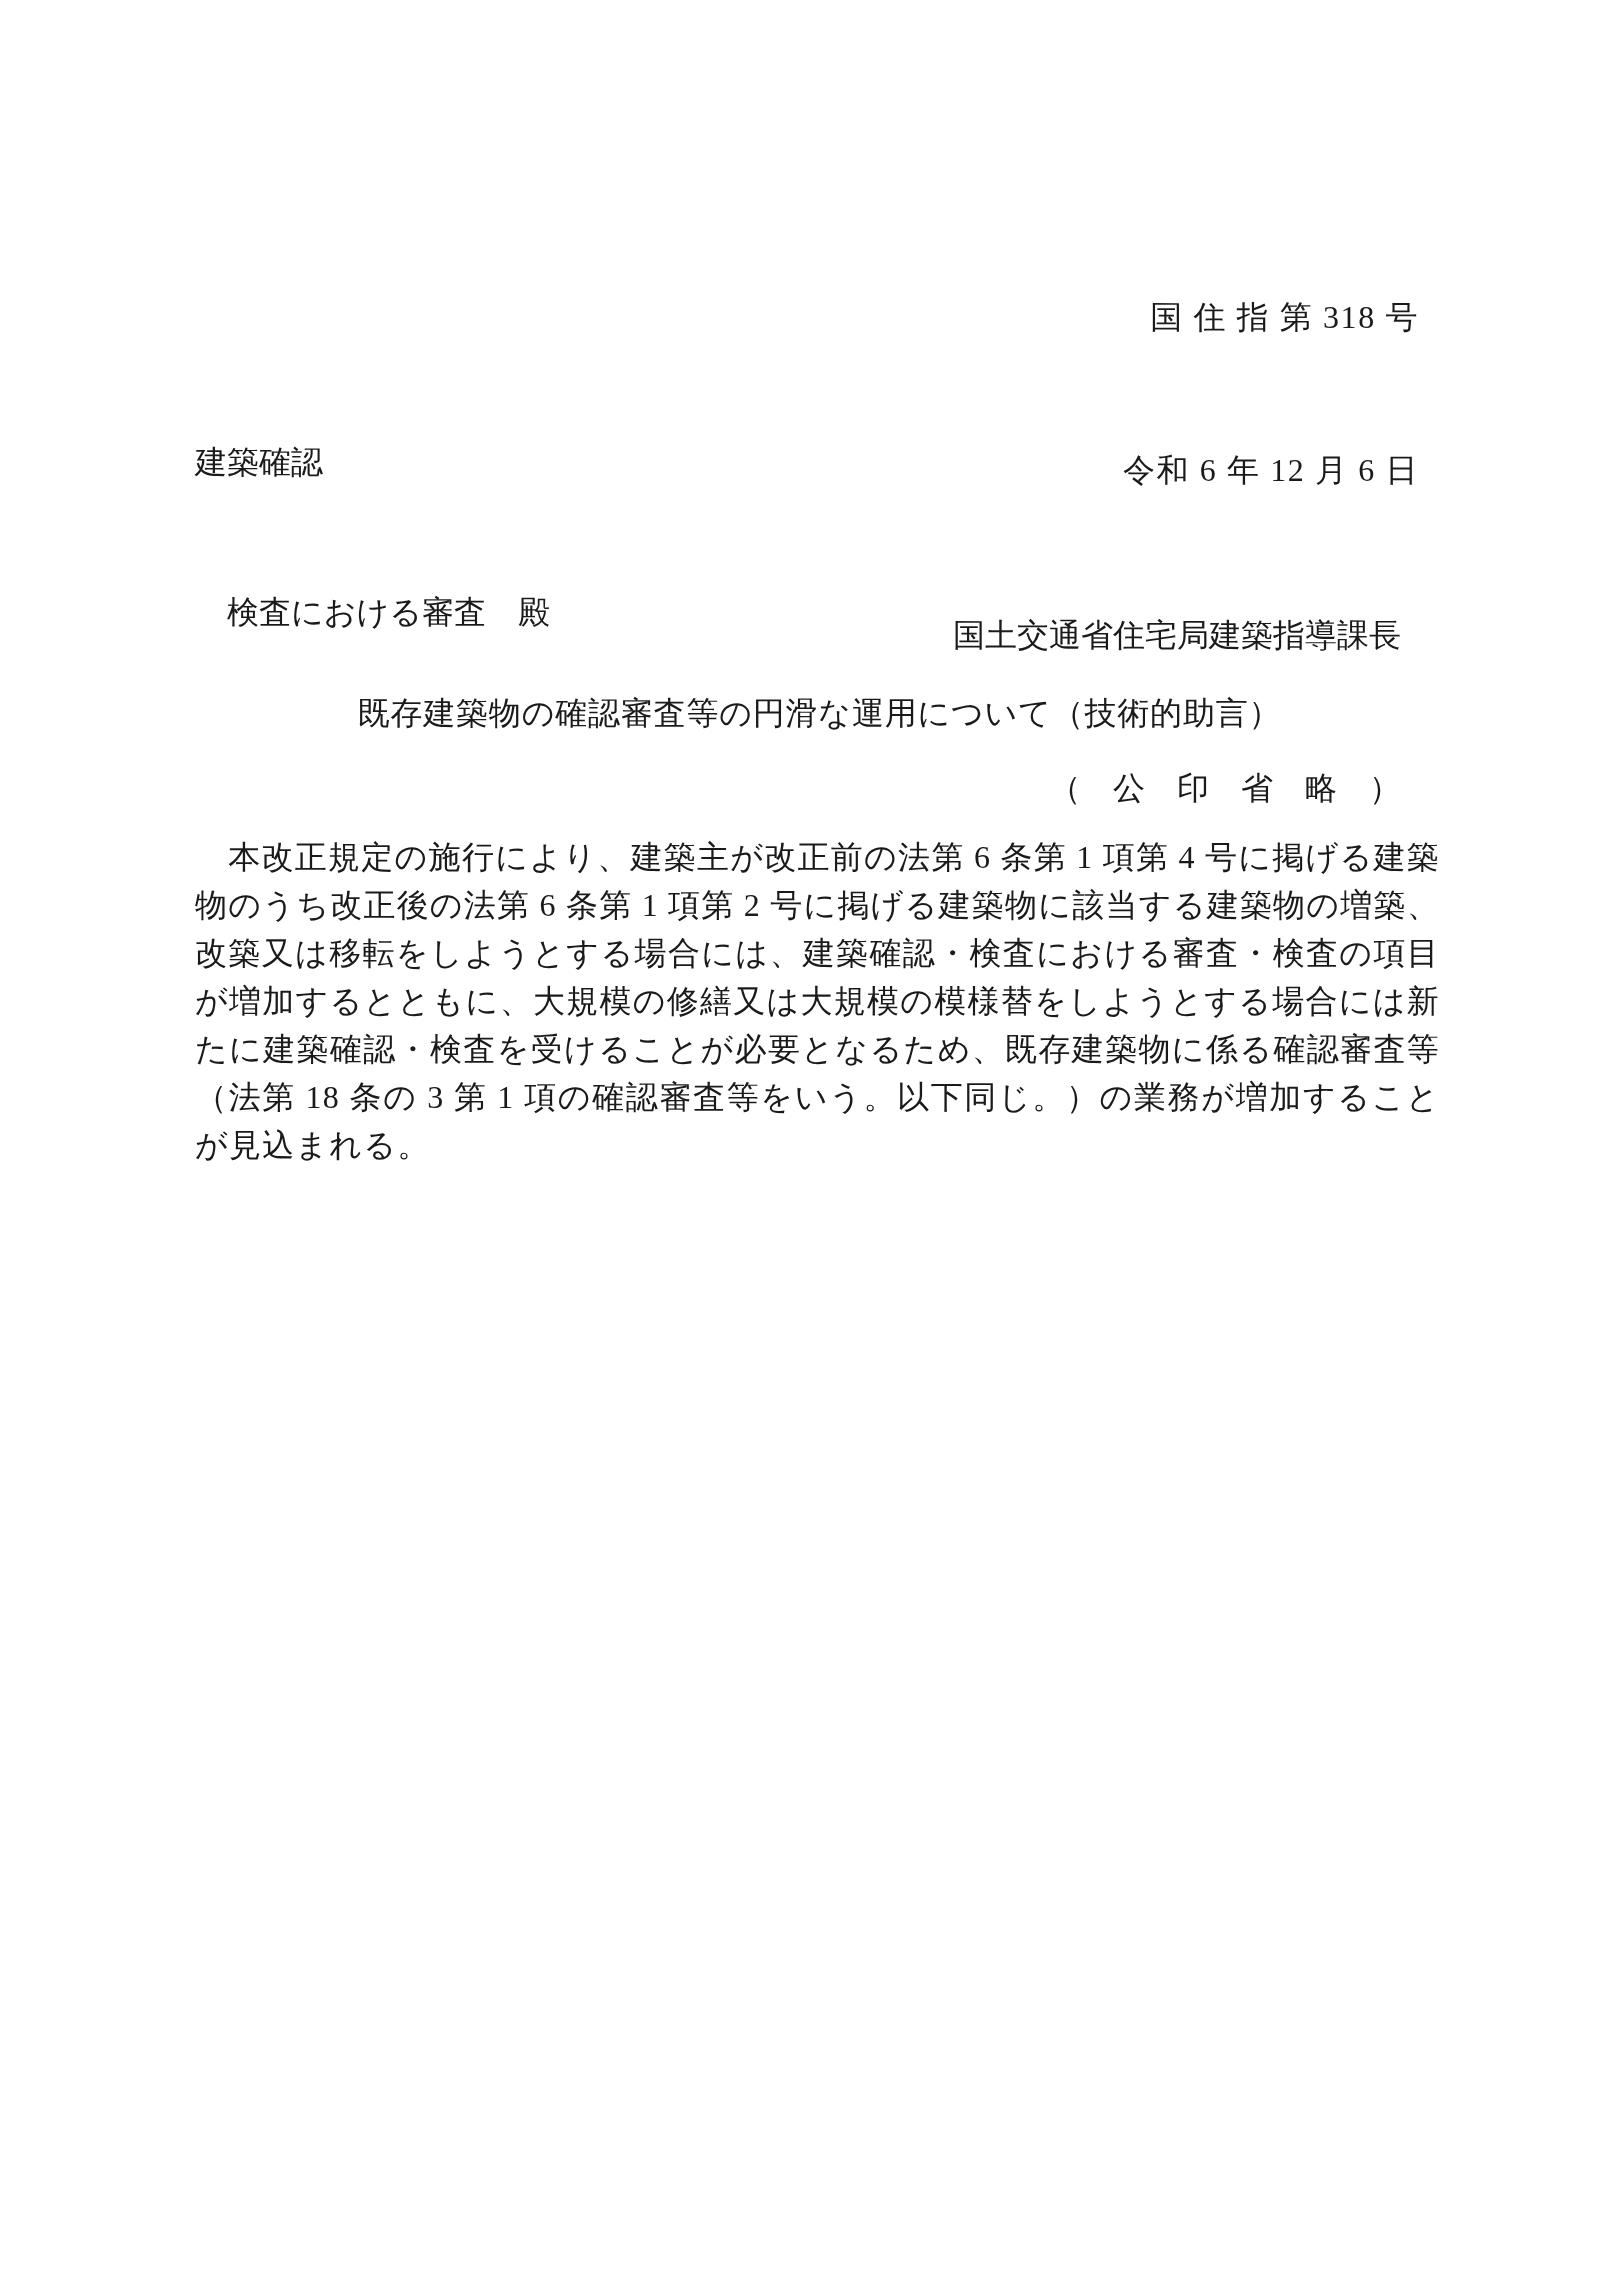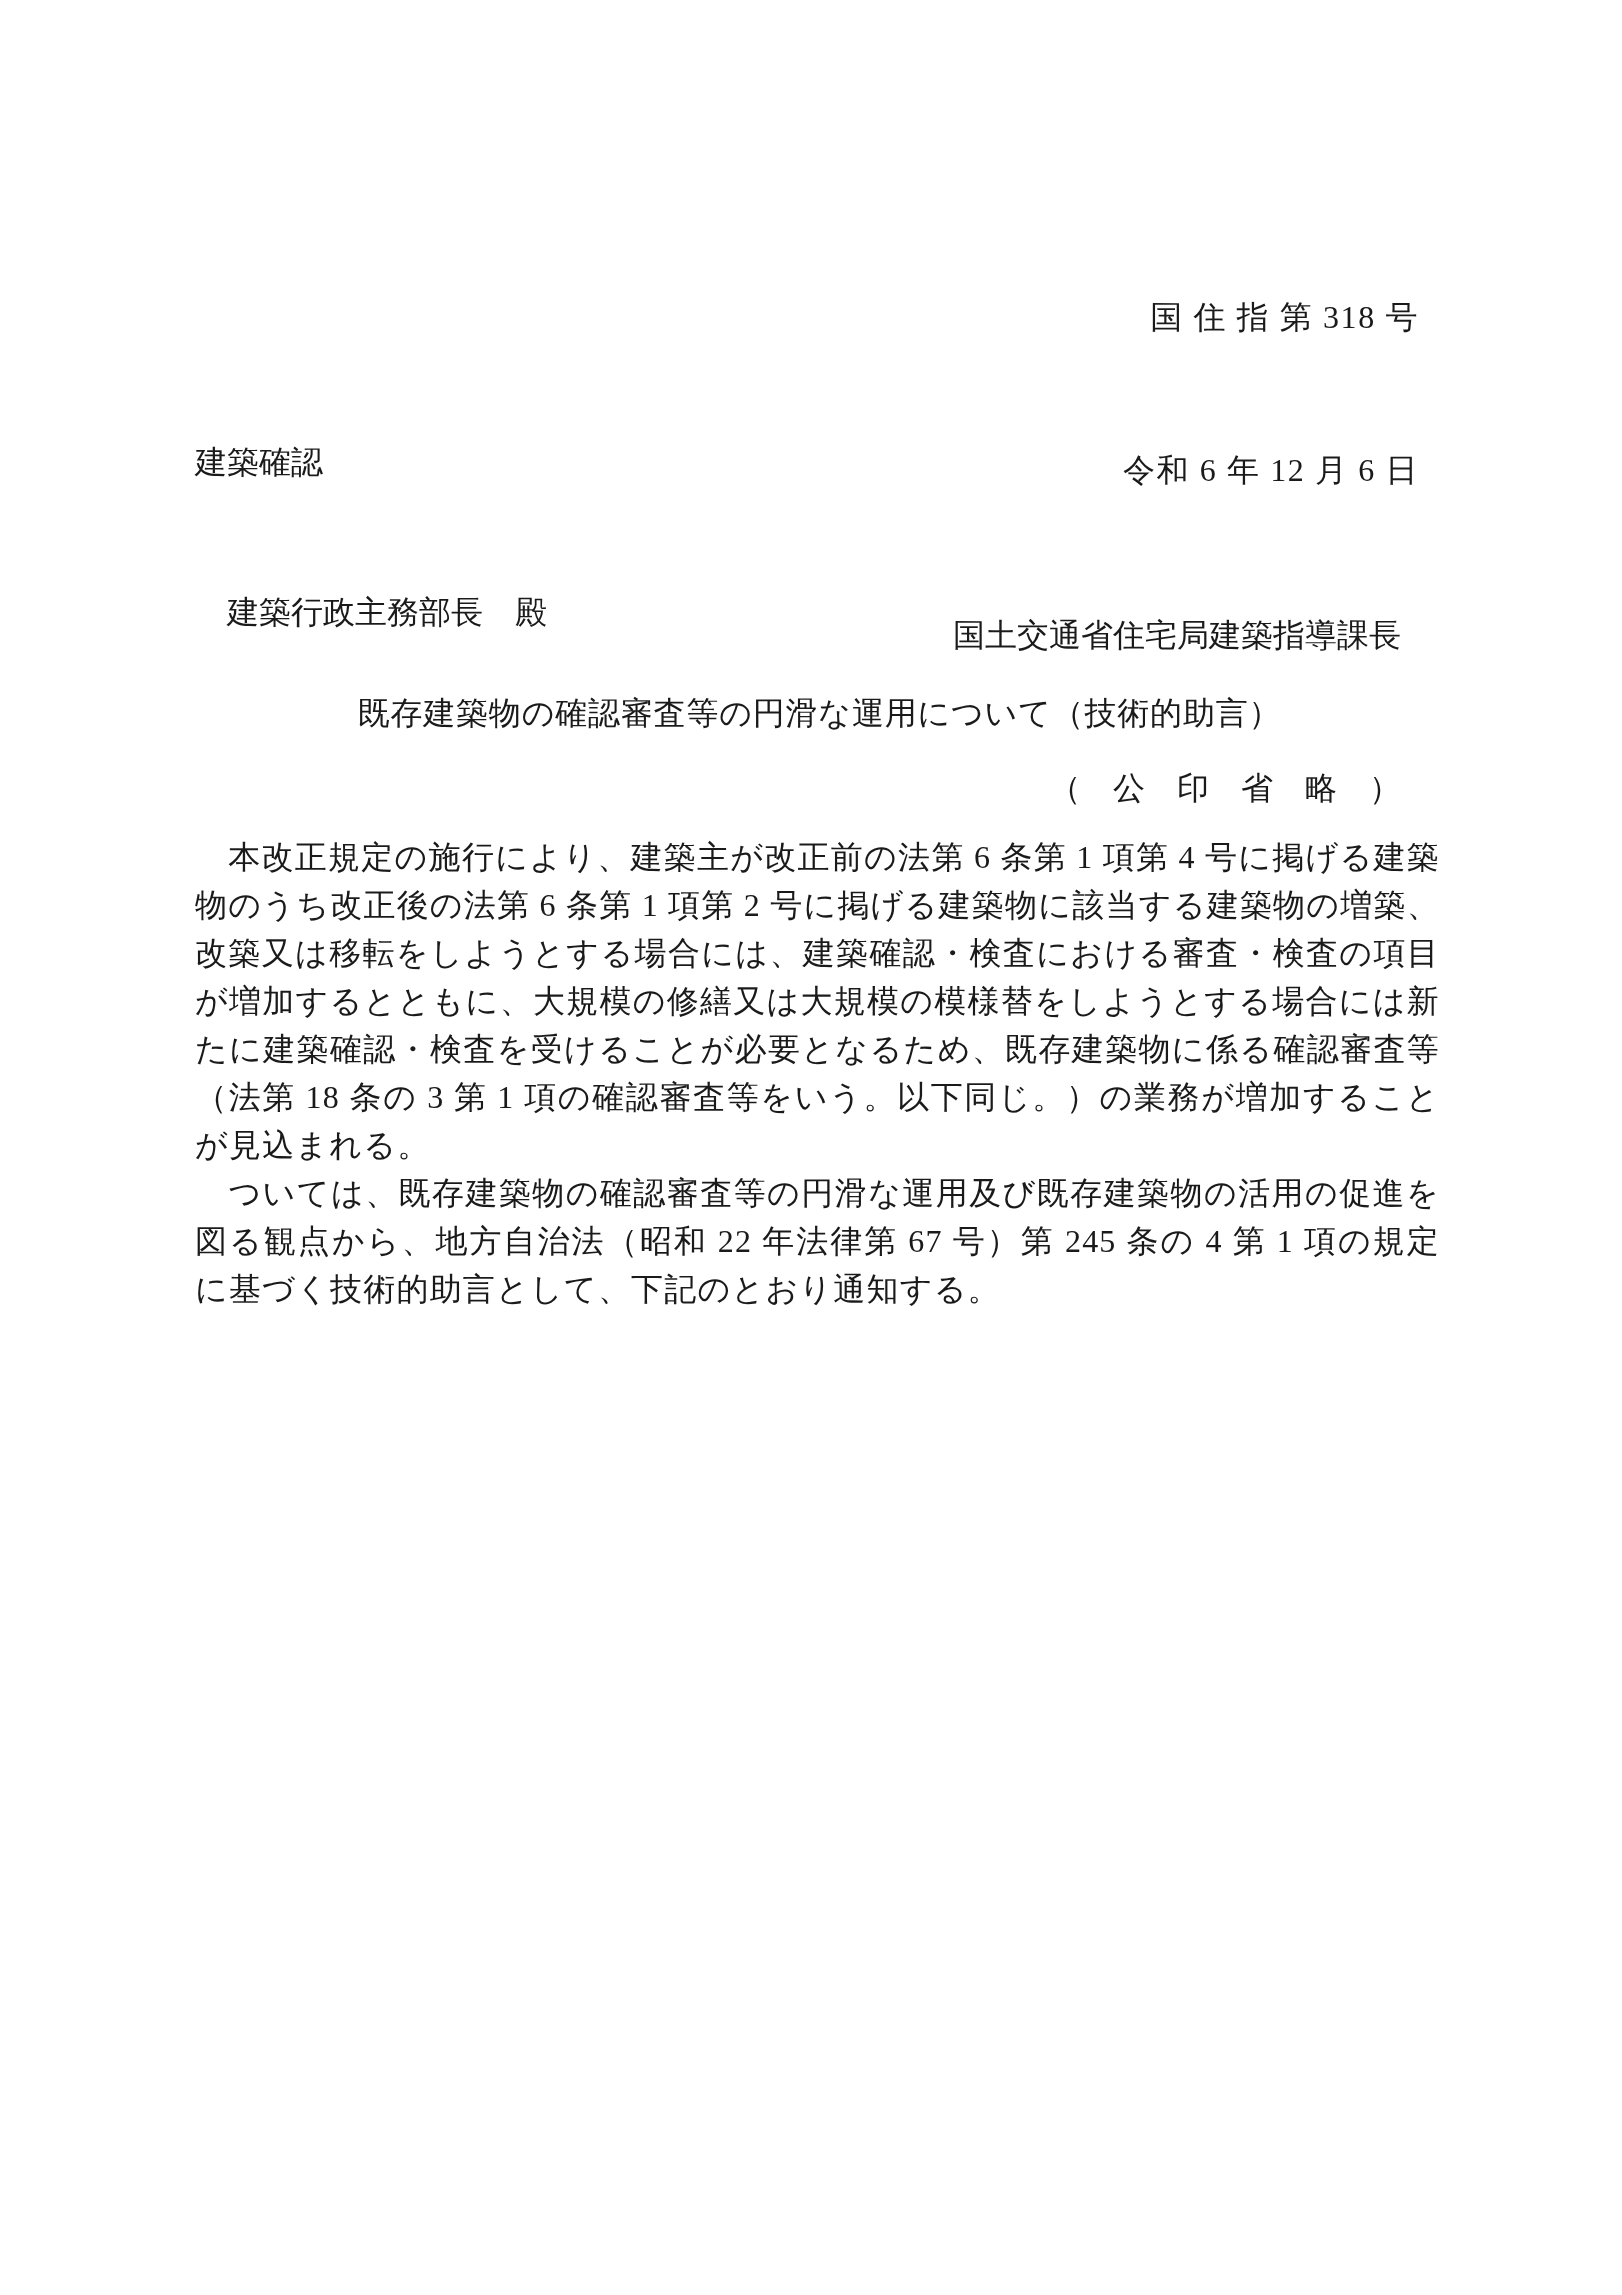--- a/index.html
+++ b/index.html
@@ -81,29 +81,28 @@
 
 <div class="page">
 
   <div class="doc-header">
     <div>国 住 指 第 318 号</div>
     <div>令和 6 年 12 月 6 日</div>
   </div>
 
   <div class="addressee">
     <div>建築確認</div>
-    <div>　建築行政主務部長　殿</div>
+    <div>　検査における審査　殿</div>
   </div>
 
   <div class="sender">
     <div>国土交通省住宅局建築指導課長</div>
     <div>（　公　印　省　略　）</div>
   </div>
 
   <h1 class="doc-title">既存建築物の確認審査等の円滑な運用について（技術的助言）</h1>
 
   <div class="doc-body">
     <p>　本改正規定の施行により、建築主が改正前の法第 6 条第 1 項第 4 号に掲げる建築物のうち改正後の法第 6 条第 1 項第 2 号に掲げる建築物に該当する建築物の増築、改築又は移転をしようとする場合には、建築確認・検査における審査・検査の項目が増加するとともに、大規模の修繕又は大規模の模様替をしようとする場合には新たに建築確認・検査を受けることが必要となるため、既存建築物に係る確認審査等（法第 18 条の 3 第 1 項の確認審査等をいう。以下同じ。）の業務が増加することが見込まれる。</p>
-    <p>　ついては、既存建築物の確認審査等の円滑な運用及び既存建築物の活用の促進を図る観点から、地方自治法（昭和 22 年法律第 67 号）第 245 条の 4 第 1 項の規定に基づく技術的助言として、下記のとおり通知する。</p>
   </div>
 
 </div>
 
 
 </body></html>

